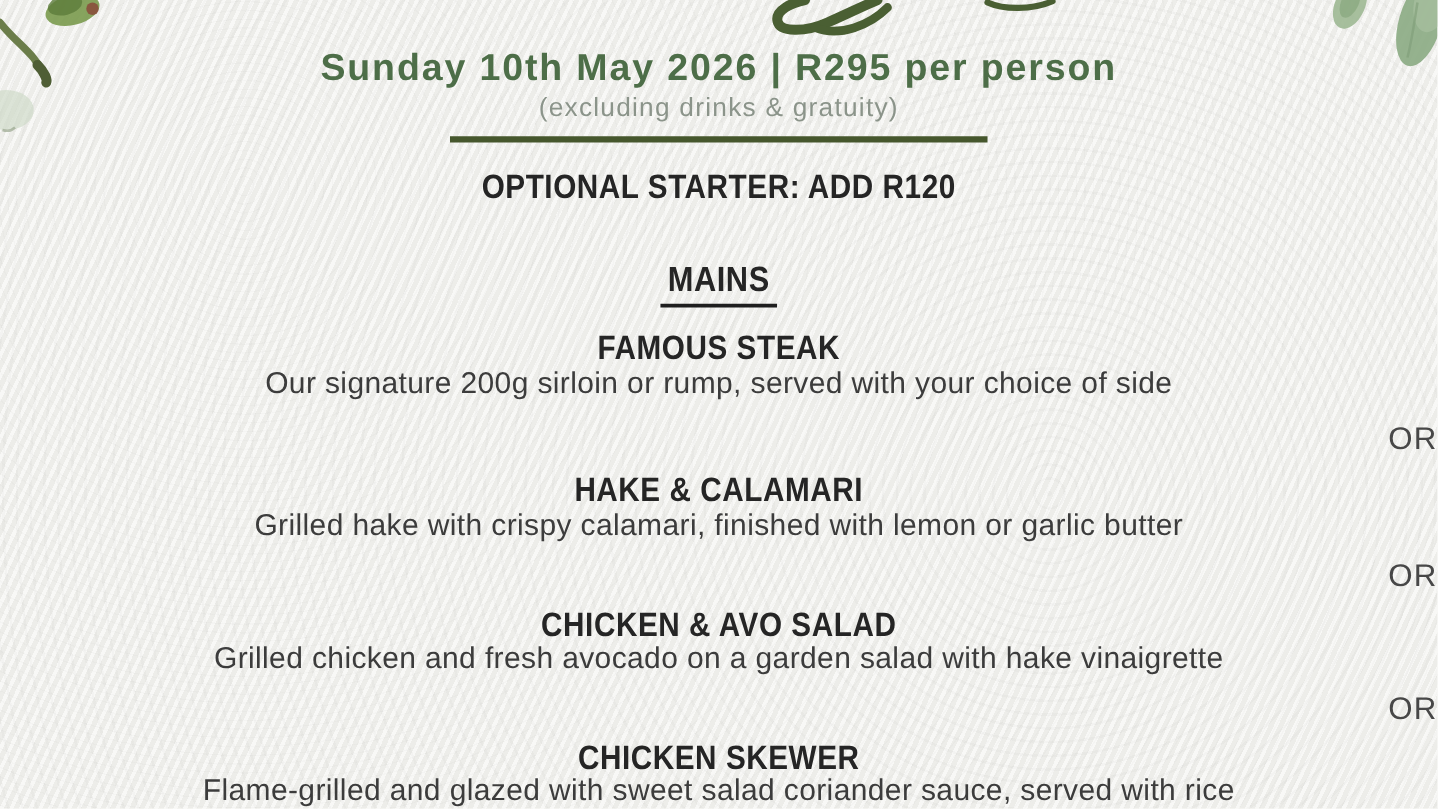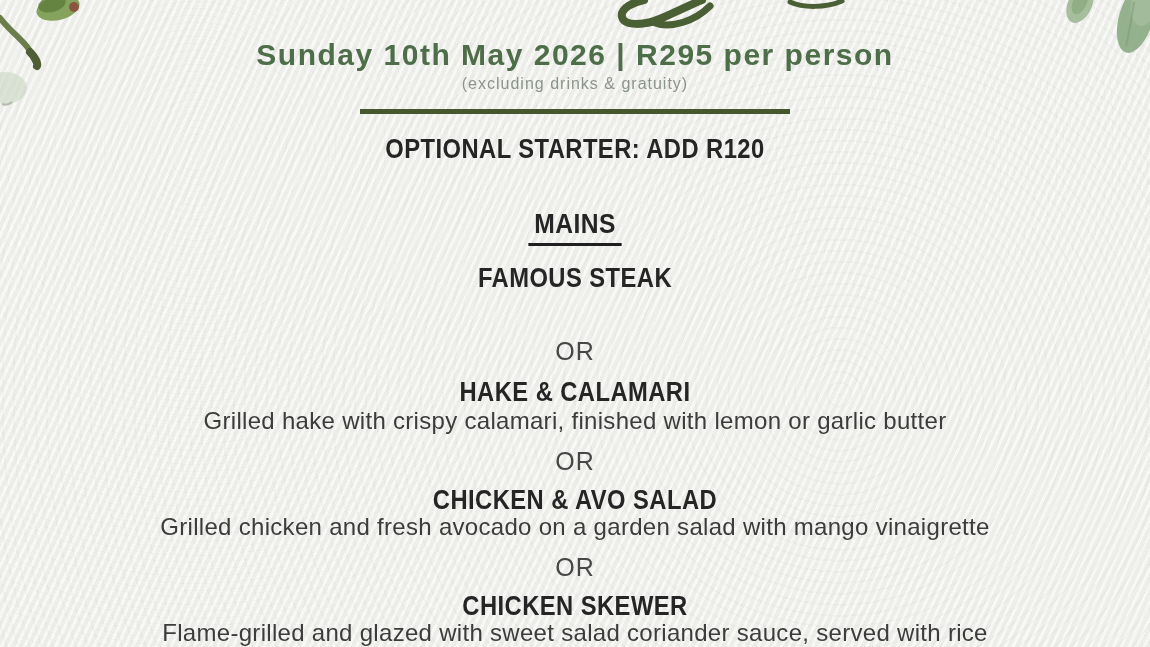--- a/index.html
+++ b/index.html
@@ -17,39 +17,39 @@
   }
   .line{
     position:absolute;left:0;width:100%;
     text-align:center;white-space:nowrap;
   }
   .date-line{
     top:38px;font-size:30px;font-weight:bold;letter-spacing:1.5px;
     color:#4d6e48;
   }
   .note-line{
-    top:75px;font-size:16px;letter-spacing:1px;color:#8b948a;
+    top:75px;font-size:21px;letter-spacing:1px;color:#8b948a;
   }
   .divider{
     position:absolute;top:109px;left:360px;width:430px;height:5px;
     background:#46572d;
   }
   .heading{
     font-weight:bold;color:#252525;letter-spacing:.5px;
     transform:scaleX(.88);
   }
   .starter-title{top:134px;font-size:27px;}
   .starter-items{top:164px;font-size:24px;color:#3f3f3f;letter-spacing:.5px;}
   .mains-heading{top:208px;font-size:28px;}
   .mains-heading .underlined{
     display:inline-block;border-bottom:3px solid #1f1f1f;padding:0 7px 3px 7px;
   }
   .dish-name{font-size:27px;}
   .dish-desc{font-size:24px;color:#3c3c3c;letter-spacing:.3px;}
-  .or-sep{font-size:25px;color:#474747;letter-spacing:1px;}
+  .or-sep{font-size:25px;color:#474747;letter-spacing:1px;text-align:right;}
   .dish1-name{top:263px;} .dish1-desc{top:293px;}
   .or1{top:337px;}
   .dish2-name{top:377px;} .dish2-desc{top:407px;}
   .or2{top:447px;}
   .dish3-name{top:485px;} .dish3-desc{top:513px;}
   .or3{top:553px;}
   .dish4-name{top:591px;} .dish4-desc{top:619px;}
   .decor{position:absolute;pointer-events:none;}
   .decor.top-left{left:0;top:0;}
   .decor.top-right{right:0;top:0;}
@@ -88,26 +88,27 @@
   <div class="line note-line">(excluding drinks &amp; gratuity)</div>
   <div class="divider"></div>
 
   <div class="line heading starter-title">OPTIONAL STARTER: ADD R120</div>
 
   <div class="line heading mains-heading">
     <span class="underlined">MAINS</span>
   </div>
 
   <div class="line heading dish-name dish1-name">FAMOUS STEAK</div>
+  <div class="line dish-desc dish1-desc">Our signature 200g sirloin or rump, served with your choice of side</div>
   <div class="line or-sep or1">OR</div>
 
   <div class="line heading dish-name dish2-name">HAKE &amp; CALAMARI</div>
   <div class="line dish-desc dish2-desc">Grilled hake with crispy calamari, finished with lemon or garlic butter</div>
   <div class="line or-sep or2">OR</div>
 
   <div class="line heading dish-name dish3-name">CHICKEN &amp; AVO SALAD</div>
-  <div class="line dish-desc dish3-desc">Grilled chicken and fresh avocado on a garden salad with mango vinaigrette</div>
+  <div class="line dish-desc dish3-desc">Grilled chicken and fresh avocado on a garden salad with hake vinaigrette</div>
   <div class="line or-sep or3">OR</div>
 
   <div class="line heading dish-name dish4-name">CHICKEN SKEWER</div>
   <div class="line dish-desc dish4-desc">Flame-grilled and glazed with sweet salad coriander sauce, served with rice</div>
 
 </div>
 
 </body></html>

